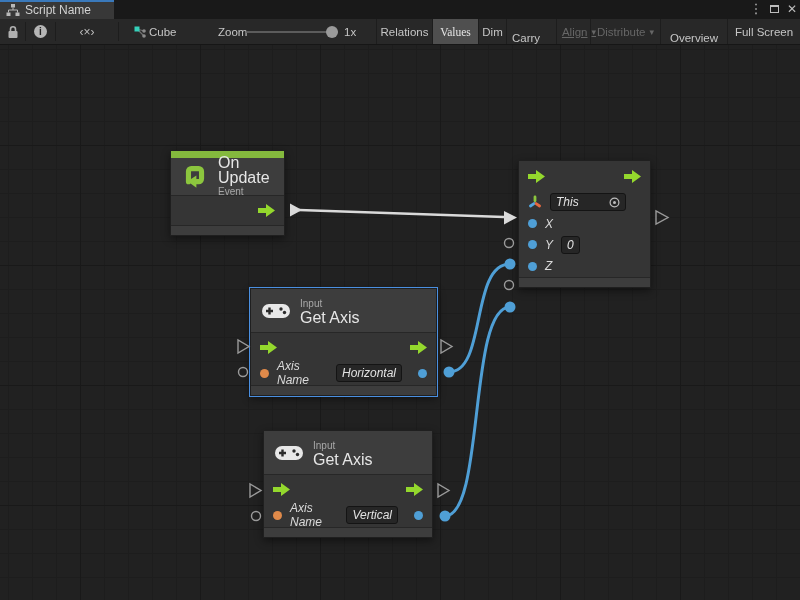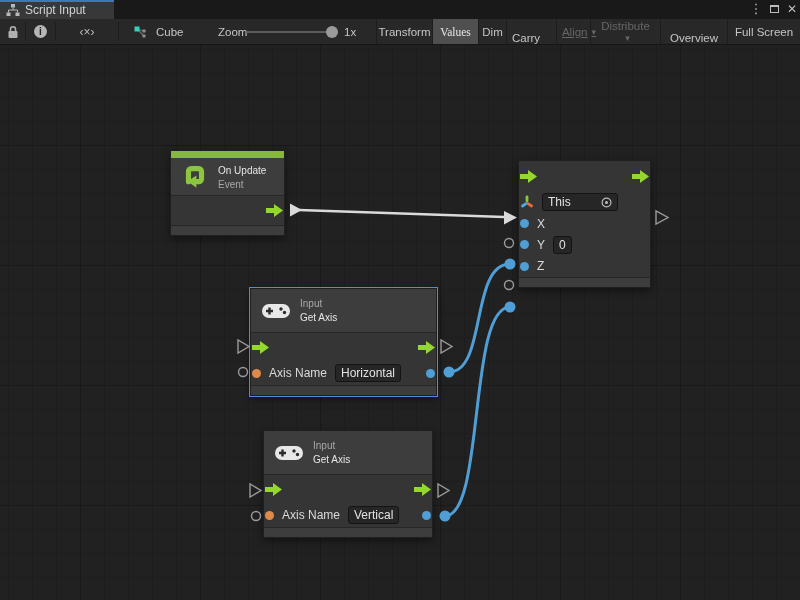--- a/index.html
+++ b/index.html
@@ -49,23 +49,23 @@
 
   .overlay { position:absolute; left:0; top:0; width:800px; height:600px; pointer-events:none; z-index:3; }
 
   
   .node { position:absolute; z-index:2; background:#353535; border:1px solid #1f1f1f;
           box-shadow:0 3px 8px rgba(0,0,0,.45); cursor:default; }
   .node.selected { outline:1px solid #4a8fe0; }
   .colorbar { height:7px; background:#84b93d; }
   .nheader { background:#3d3d3d; display:flex; align-items:center; gap:9px; padding:0 10px;
              border-bottom:1px solid #272727; }
-  .ntitle { font-size:10px; color:#e6e6e6; line-height:15px; }
+  .ntitle { font-size:16px; color:#e6e6e6; line-height:15px; }
   .nsub, .ncat { font-size:10px; color:#a8a8a8; line-height:13px; }
-  .nrow { display:flex; align-items:center; gap:8px; padding:0 1px; font-size:12px; color:#dadada; }
+  .nrow { display:flex; align-items:center; gap:8px; padding:0 9px; font-size:12px; color:#dadada;font-style:italic; }
   .nfooter { height:10px; background:#3d3d3d; border-top:1px solid #272727; }
   .port-dot { width:9px; height:9px; border-radius:50%; flex:0 0 auto; cursor:crosshair; }
   .dot-blue { background:#4f9fd6; }
   .dot-orange { background:#e08a4a; }
   .field { background:#262626; border:1px solid #141414; border-radius:3px; padding:0 5px;
            color:#e2e2e2; font-size:12px; height:18px; line-height:16px; display:flex;
            align-items:center; gap:4px; cursor:text; }
   .spacer { flex:1; }
   .flow-arrow { display:flex; flex:0 0 auto; cursor:crosshair; }
 </style>
@@ -75,21 +75,21 @@
 <div class="titlebar">
   <div class="tab">
     <span style="display:flex;">
       <svg width="14" height="14" viewBox="0 0 14 14">
         <path d="M7 4.5 V7 M2.5 9.5 V7 H11.5 V9.5" stroke="#b8b8b8" stroke-width="1" fill="none"></path>
         <rect x="5" y="1" width="4" height="3.5" fill="#b8b8b8"></rect>
         <rect x="0.5" y="9.5" width="4" height="3.5" fill="#b8b8b8"></rect>
         <rect x="9.5" y="9.5" width="4" height="3.5" fill="#b8b8b8"></rect>
       </svg>
     </span>
-    <span class="tab-label">Script Input</span>
+    <span class="tab-label">Script Name</span>
   </div>
   <div class="tab-accent"></div>
   <div class="win-btn kebab">⋮</div>
   <div class="win-btn maxi"><span></span></div>
   <div class="win-btn closex">✕</div>
 </div>
 
 <div class="toolbar">
   <div class="tb-abs tb-btn" style="left:0;width:25px;">
     <span style="display:flex;">
@@ -110,44 +110,44 @@
   <div class="tb-divider" style="left:118px;"></div>
 
   <div class="tb-abs" style="left:132px;width:16px;">
     <svg width="14" height="14" viewBox="0 0 14 14">
       <path d="M4 4 L11 11 M4 4 L11 6" stroke="#6f6f6f" stroke-width="1.2"></path>
       <rect x="1.5" y="1.5" width="5" height="5" fill="#35d0ba"></rect>
       <circle cx="11" cy="11" r="1.8" fill="#8a8a8a"></circle>
       <circle cx="11" cy="6" r="1.8" fill="#8a8a8a"></circle>
     </svg>
   </div>
-  <div class="tb-abs" style="left:156px;">Cube</div>
+  <div class="tb-abs" style="left:149px;">Cube</div>
 
   <div class="tb-abs" style="left:218px;">Zoom</div>
   <div class="zoom-track"></div>
   <div class="zoom-handle"></div>
   <div class="tb-abs" style="left:344px;">1x</div>
 
   <div class="tb-abs tb-btn tb-right" style="left:376px;width:56px;">
-    <span>Transform</span>
+    <span>Relations</span>
   </div>
   <div class="tb-abs tb-btn tb-right active" style="left:432px;width:46px;font-family:Liberation Serif, serif;">
     <span>Values</span>
   </div>
   <div class="tb-abs tb-btn tb-right" style="left:478px;width:28px;text-align:center;">
     <span>Dim</span>
   </div>
   <div class="tb-abs tb-btn tb-right" style="left:506px;width:39px;align-items:flex-end;">
     <span>Carry</span>
   </div>
   <div class="tb-abs tb-btn tb-right disabled" style="left:556px;width:45px;text-decoration:underline;">
     <span>Align</span>
     <span class="dd-arrow">▾</span>
   </div>
-  <div class="tb-abs tb-btn tb-right disabled" style="left:590px;width:70px;flex-direction:column;">
+  <div class="tb-abs tb-btn tb-right disabled" style="left:590px;width:70px;">
     <span>Distribute</span>
     <span class="dd-arrow">▾</span>
   </div>
   <div class="tb-abs tb-btn tb-right" style="left:660px;width:67px;align-items:flex-end;">
     <span>Overview</span>
   </div>
   <div class="tb-abs tb-btn tb-right" style="left:727px;width:73px;">
     <span>Full Screen</span>
   </div>
 </div>

